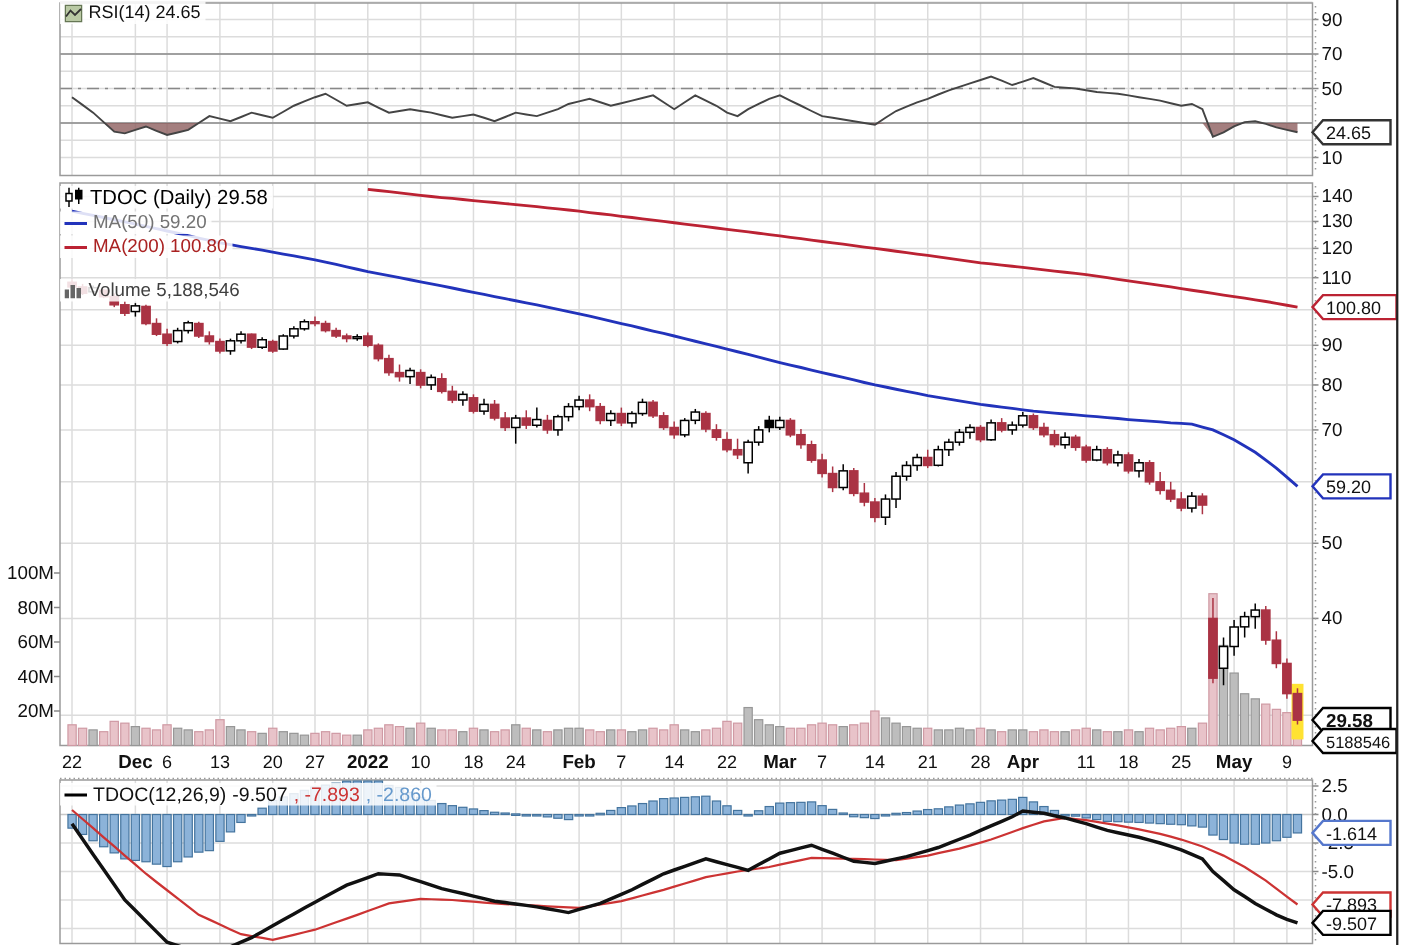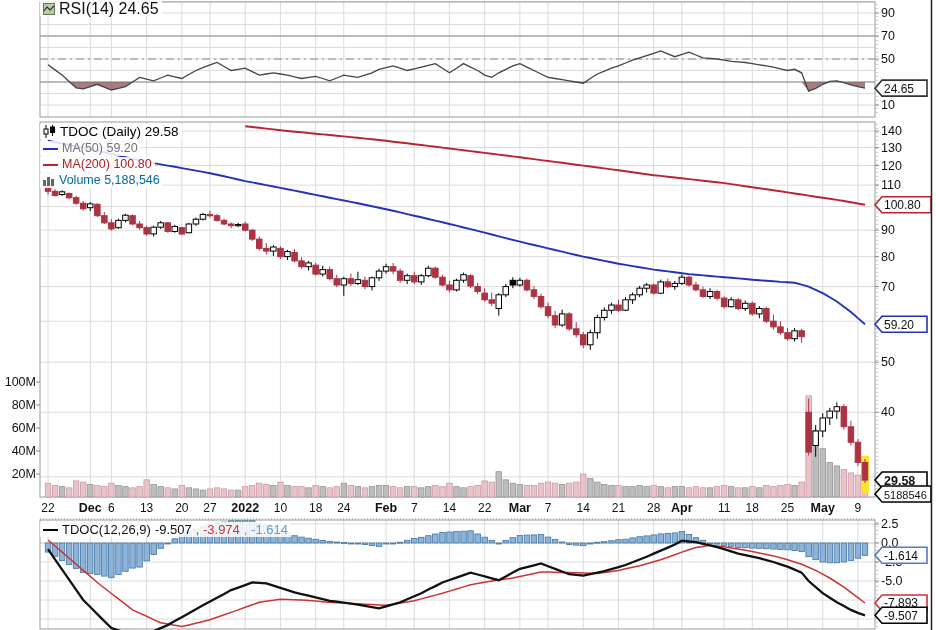--- a/index.html
+++ b/index.html
@@ -4,25 +4,25 @@
 <style>
   html,body{margin:0;padding:0;background:#fff;}
   #chart-root{position:relative;width:936px;height:630px;background:#fff;overflow:hidden;
     font-family:"Liberation Sans",sans-serif;}
   #chart-svg{position:absolute;left:0;top:0;}
   .legend{position:absolute;display:flex;align-items:center;gap:4px;white-space:nowrap;
     background:rgba(255,255,255,.85);padding:0 3px;line-height:15px;}
   .lg-sm{font-size:12.5px;}
   .dash{display:inline-block;width:15px;height:0;border-top:2.6px solid #000;}
   .dash.thin{border-top-width:2.2px;}
-  #rsi-legend{left:40px;top:1px;font-size:16px;color:#111;justify-content:center;}
+  #rsi-legend{left:40px;top:1px;font-size:12px;color:#111;justify-content:center;}
   #sym-legend{left:40px;top:124px;font-size:13.5px;color:#000;}
   #ma50-legend{left:40px;top:141px;color:#737373;}
   #ma200-legend{left:40px;top:157px;color:#aa2222;}
-  #vol-legend{left:40px;top:173px;color:#0369a1;text-align:right;}
+  #vol-legend{left:40px;top:186px;color:#404040;text-align:right;}
   #macd-legend{left:40px;top:522px;font-size:13px;color:#111;}
   #macd-legend .sig{color:#cc3333;} #macd-legend .hist{color:#6699cc;}
   .micon{display:inline-flex;}
 </style>
 </head>
 <body>
 
 <div id="chart-root">
   <svg id="chart-svg" width="936" height="630">
       <rect x="0" y="0" width="936" height="630" fill="#fff"></rect>
@@ -790,16 +790,16 @@
           <rect x="8" y="4" width="3" height="7" fill="#666"></rect>
         </svg>
     </span>
     <span>Volume 5,188,546</span>
   </div>
 
   <div class="legend" id="macd-legend">
     <span class="dash"></span>
     <span>TDOC(12,26,9)</span>
       <span> -9.507</span>
-      <span class="sig">, -3.974</span>
-      <span class="hist">, -1.614</span>
+      <span class="sig">, -7.893</span>
+      <span class="hist">, -2.860</span>
   </div>
 </div>
 
 </body></html>

